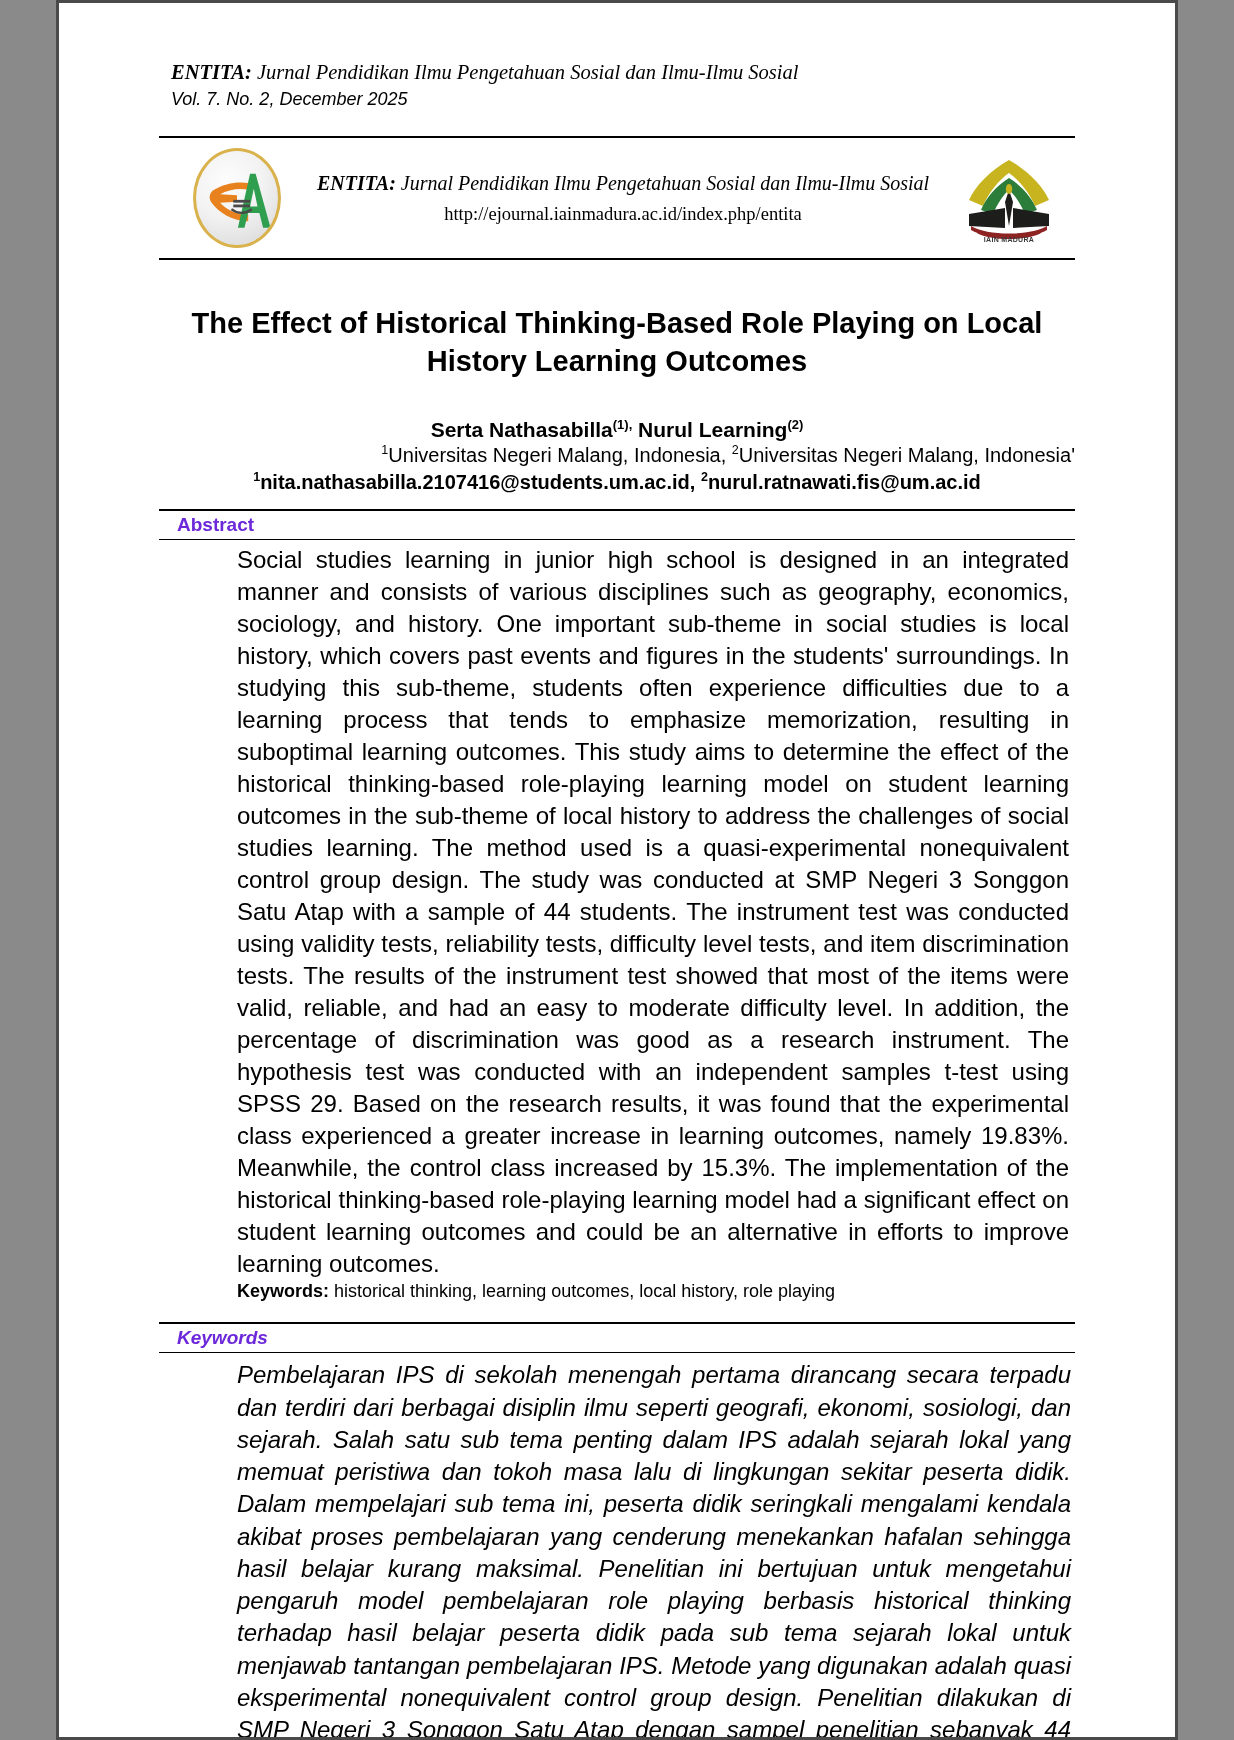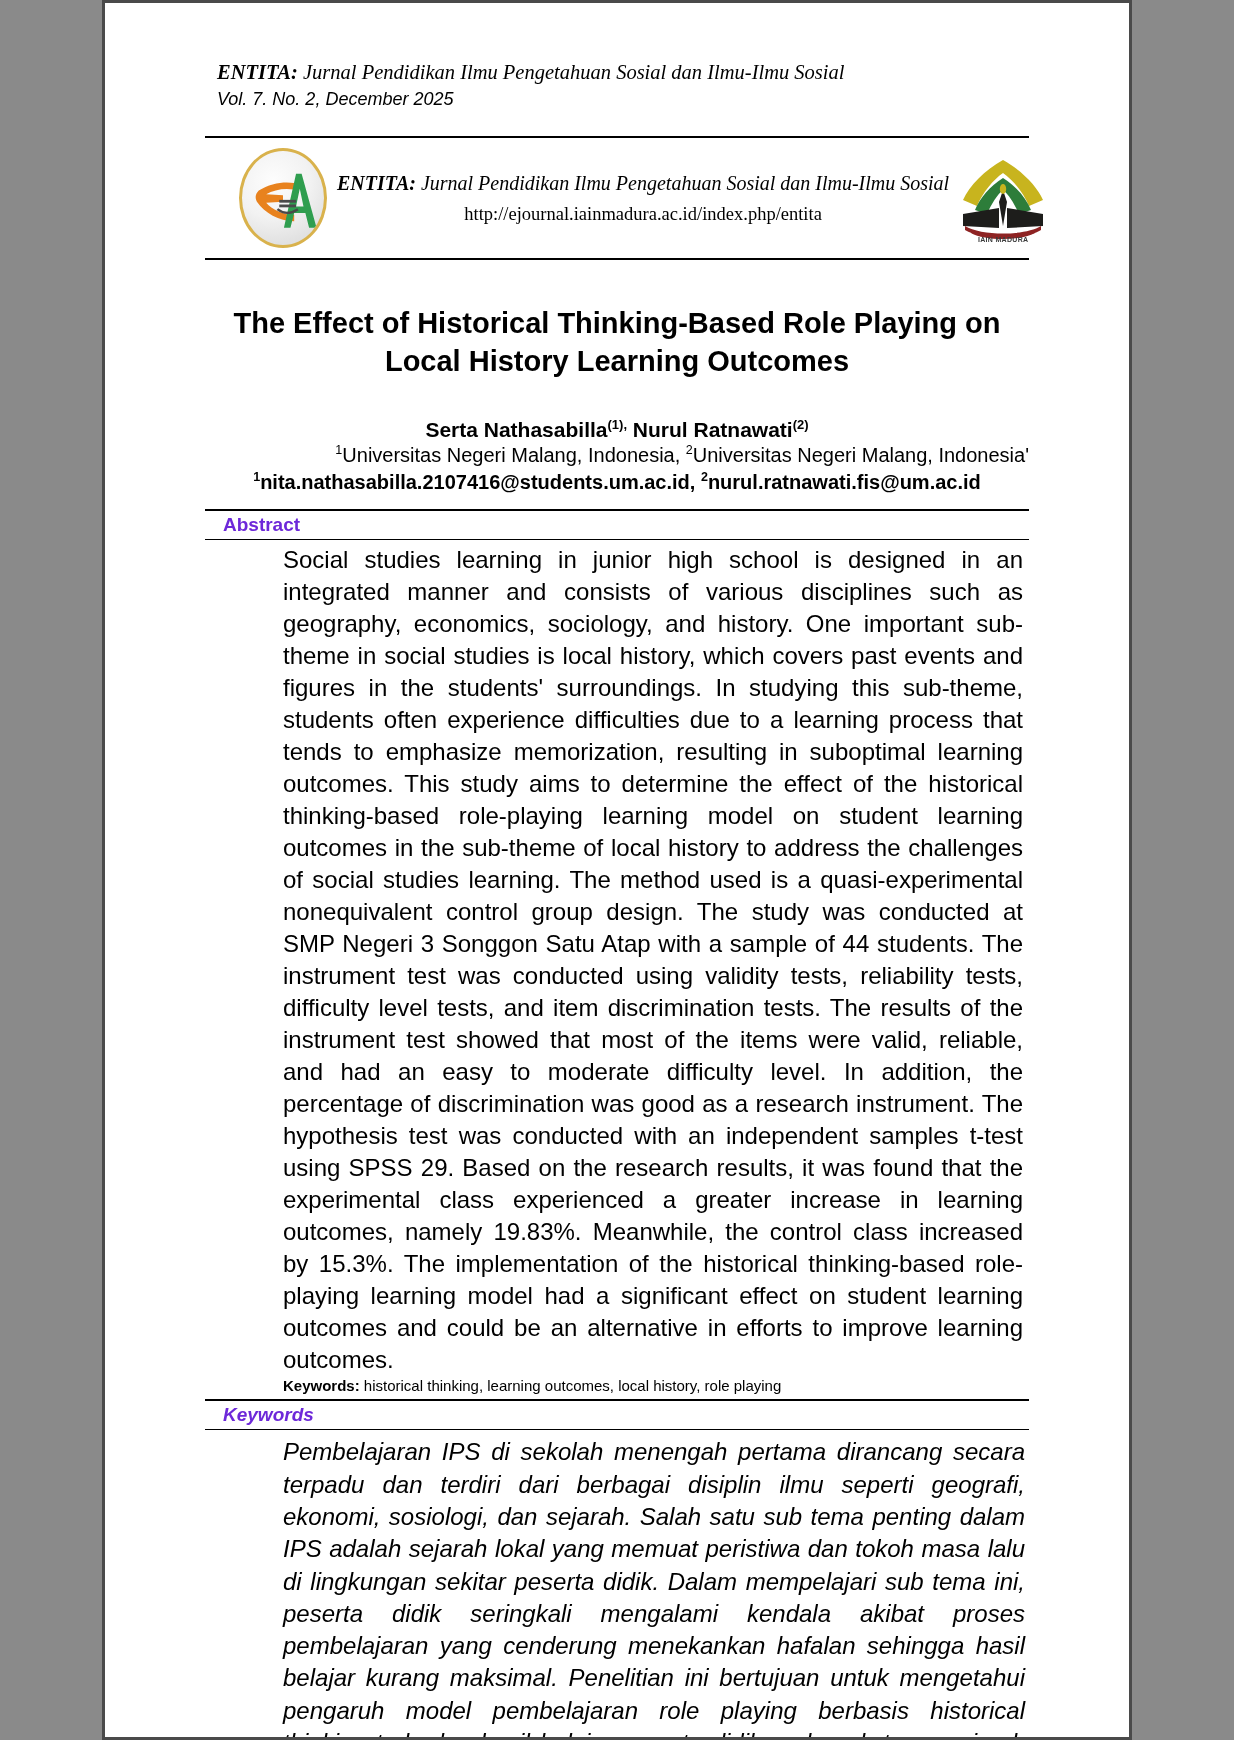--- a/index.html
+++ b/index.html
@@ -5,21 +5,21 @@
   html, body {
     margin: 0;
     padding: 0;
     background: #8a8a8a;
   }
   body {
     font-family: "Liberation Sans", sans-serif;
   }
   .page {
     position: relative;
-    width: 1030px;
+    width: 1122px;
     height: 1740px;
     margin: 0 auto;
     background: #ffffff;
     border: 3px solid #4a4a4a;
     box-sizing: border-box;
     overflow: hidden;
   }
   .inner {
     position: absolute;
     left: 0; top: 0;
@@ -202,22 +202,22 @@
     hyphens: none;
   }
   .abs-body.id {
     font-style: italic;
     padding-top: 6px;
     padding-left: 78px;
     padding-right: 4px;
     line-height: 1.345;
   }
   .keywords {
-    padding: 1px 6px 5px 78px;
-    font-size: 15px;
+    padding: 1px 6px 20px 78px;
+    font-size: 18px;
     color: #000;
     text-align: left;
   }
   .keywords b { font-weight: bold; }
   .rule-bottom {
     border-bottom: 2px solid #000;
     margin-top: 6px;
   }
 </style>
 </head>
@@ -273,21 +273,21 @@
         </svg>
         <div class="iain-caption">IAIN MADURA</div>
       </div>
 
     </div>
 
     <div class="title">The Effect of Historical Thinking-Based Role Playing on Local History Learning Outcomes</div>
 
     <div class="authors">
       <span>Serta Nathasabilla</span><sup>(1),</sup>
-      <span>Nurul Ratnawati</span><sup>(2)</sup>
+      <span>Nurul Learning</span><sup>(2)</sup>
     </div>
 
     <div class="affil">
       <sup>1</sup><span>Universitas Negeri Malang, Indonesia,</span>
       <sup>2</sup><span>Universitas Negeri Malang, Indonesia'</span>
     </div>
 
     <div class="emails">
       <sup>1</sup><span>nita.nathasabilla.2107416@students.um.ac.id,</span>
       <sup>2</sup><span>nurul.ratnawati.fis@um.ac.id</span>

